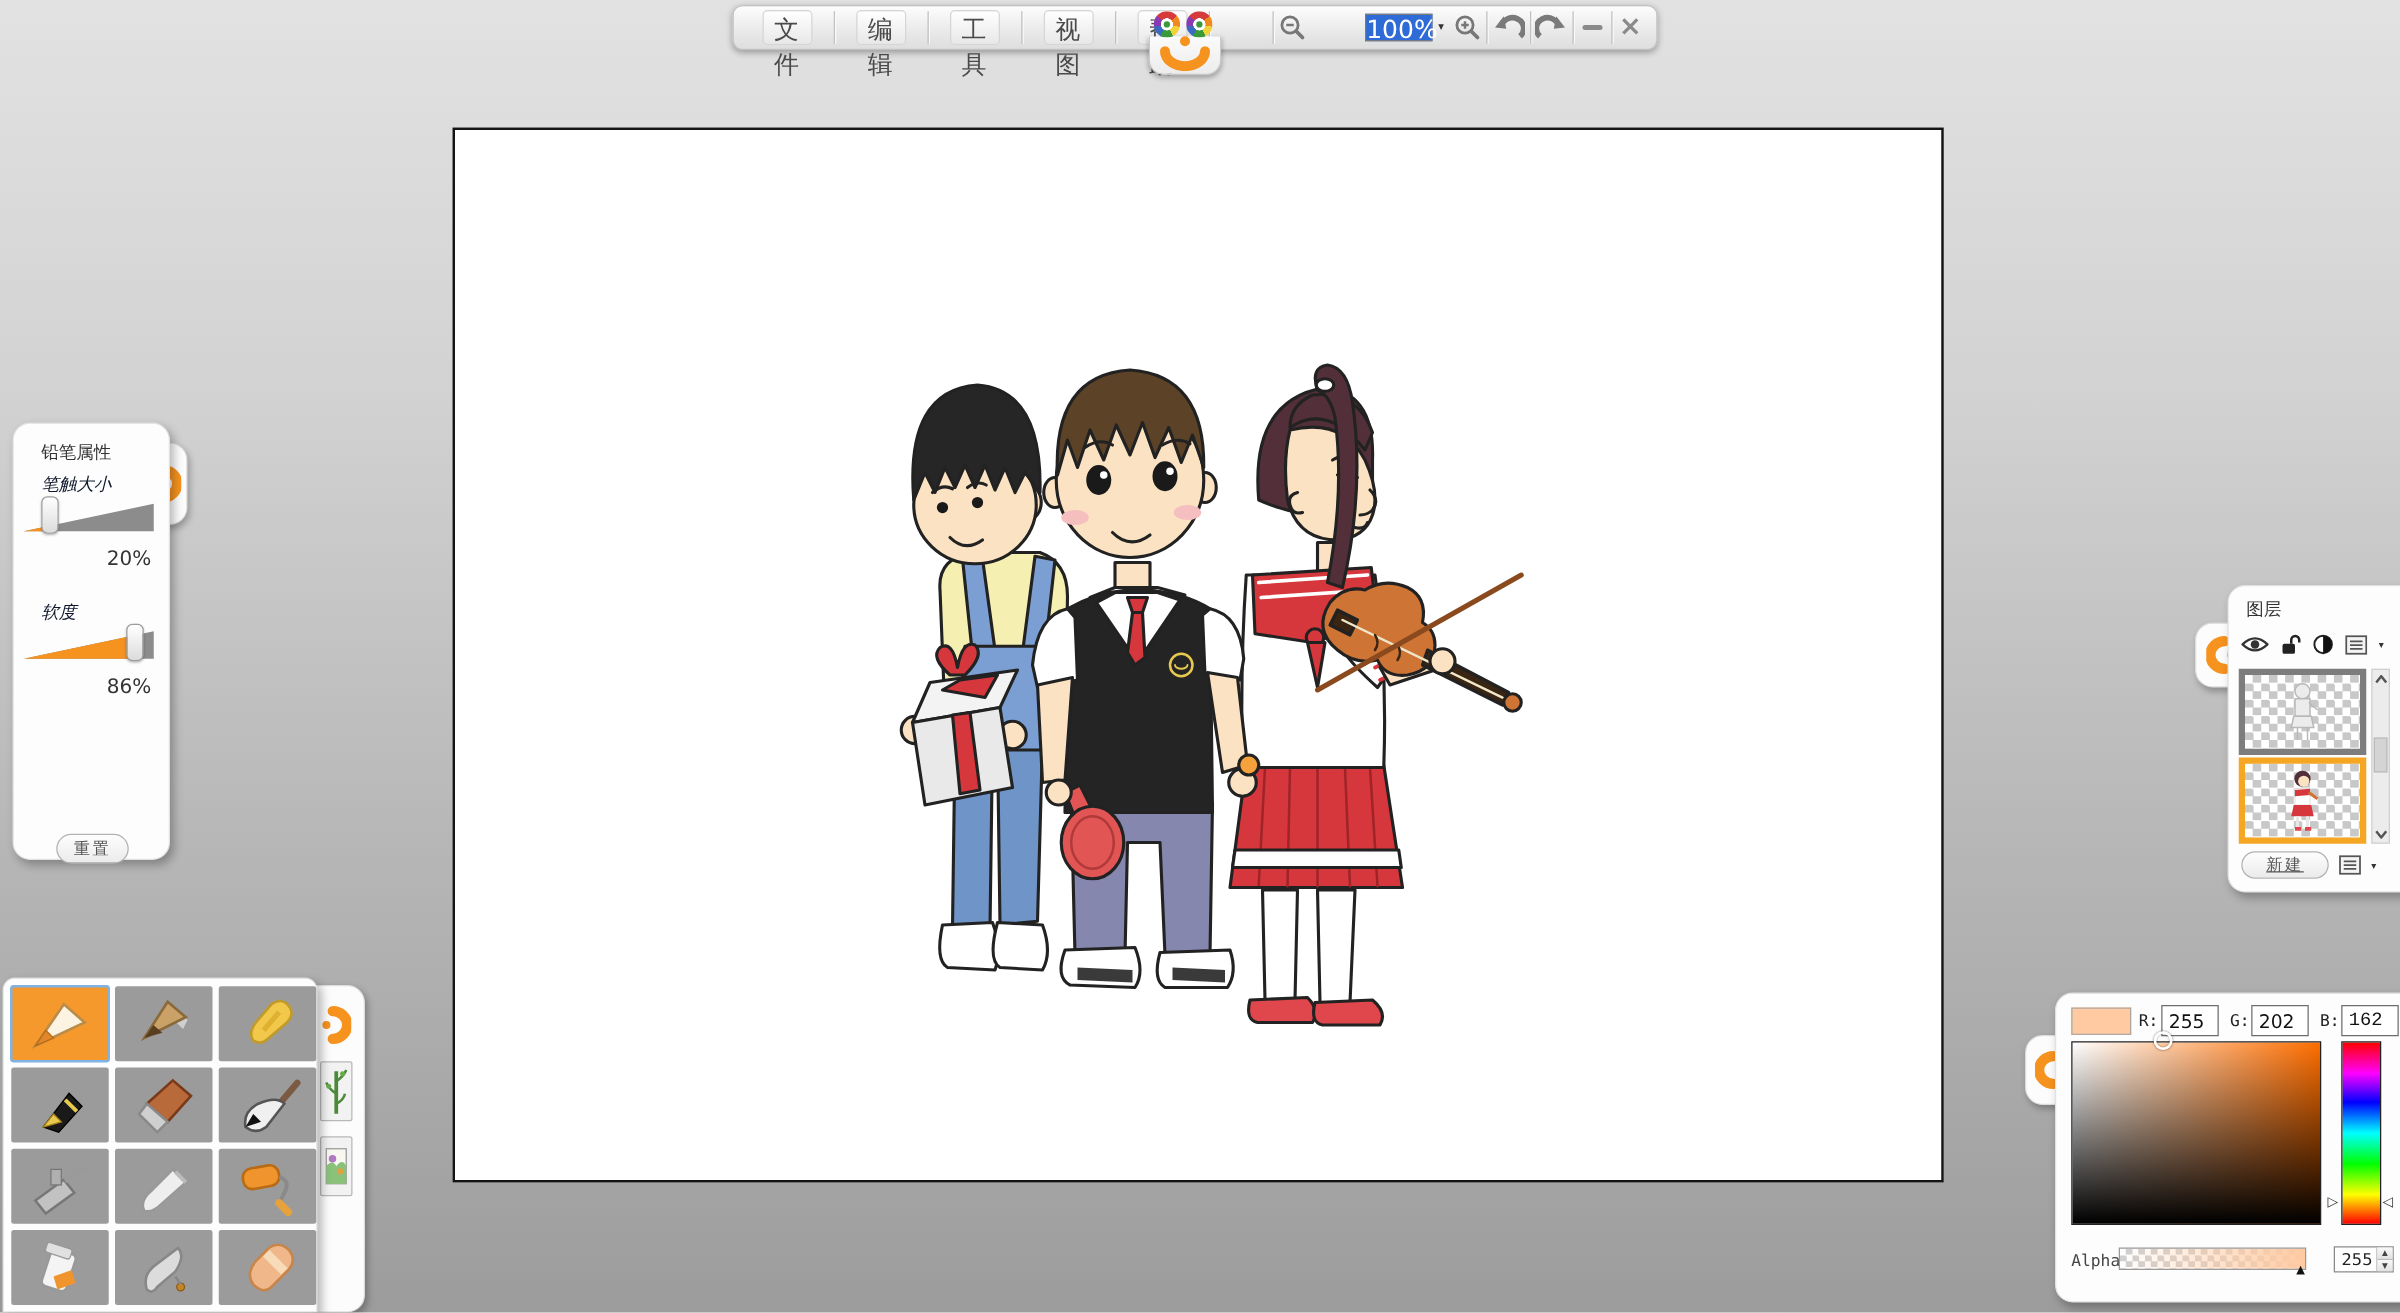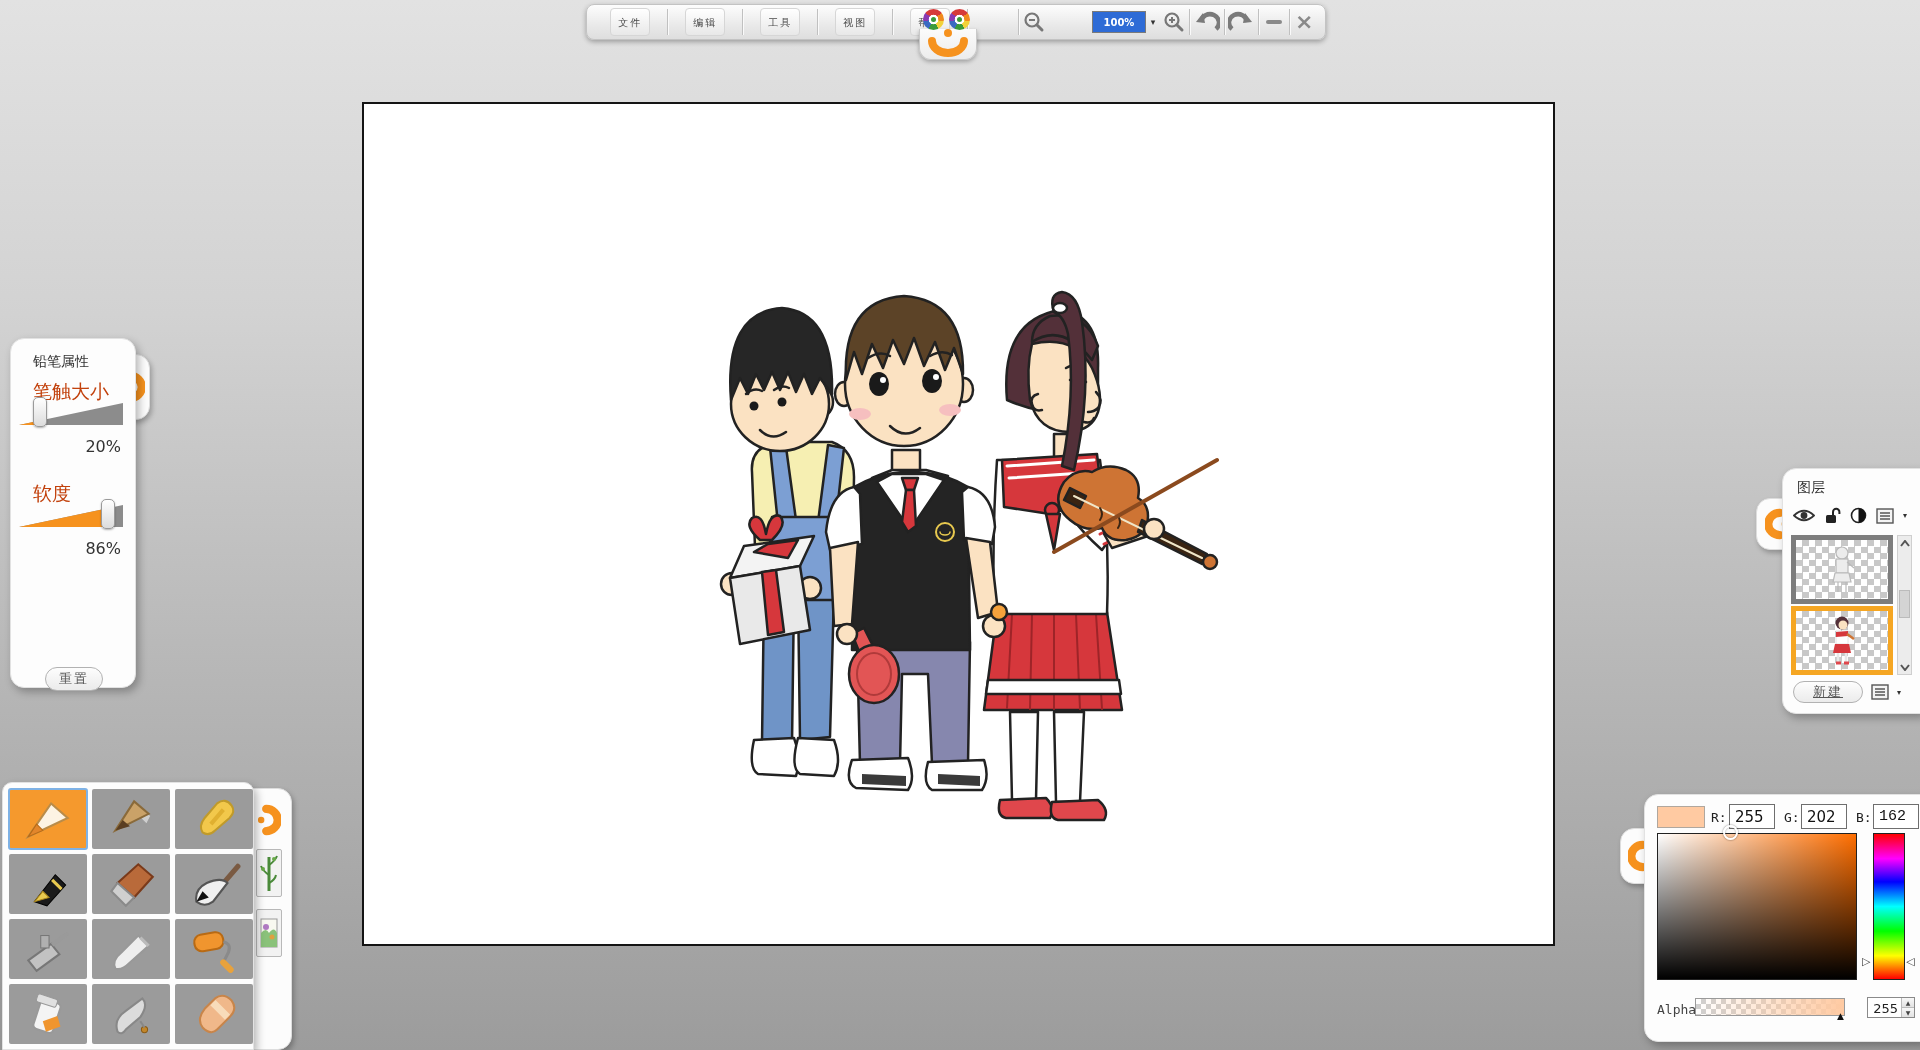--- a/index.html
+++ b/index.html
@@ -12,28 +12,28 @@
   .paint-canvas { position:absolute; left:362px; top:102px; width:1193px; height:844px;
     background:#fff; border:2px solid #141414; }
   .illustration { position:absolute; left:338px; top:178px; width:620px; height:570px; }
 
   
   .toolbar { position:absolute; left:586px; top:4px; width:740px; height:36px;
     background:linear-gradient(180deg,#fdfdfd,#e9e9e9 60%,#dedede);
     border:1px solid #c3c3c3; border-radius:8px; box-shadow:0 2px 5px rgba(0,0,0,.30);
     display:flex; align-items:center; padding:0 10px; z-index:20; }
   .tb-menu { width:62px; height:28px; line-height:28px; text-align:center; color:#4a4a4a;
-    font-size:10px; letter-spacing:2px; border-radius:4px; cursor:default;
+    font-size:20px; letter-spacing:2px; border-radius:4px; cursor:default;
     background:linear-gradient(180deg,#fff,#e8e8e8); border:1px solid #d6d6d6; margin:0 13px; }
   .tb-sep { width:1px; height:26px; background:#c0c0c0; box-shadow:1px 0 0 #fafafa; margin:0 4px; }
   .tb-spacer { width:66px; }
   .tb-btn { width:34px; height:28px; display:flex; align-items:center; justify-content:center; border-radius:4px; }
   .zoom-combo { display:flex; align-items:center; height:24px; margin:0 3px; }
-  .zoom-value { width:54px; height:22px; background:#2e6bd6; color:#fff; font-size:10px;
-    font-weight:bold; text-align:center; line-height:22px; border:1px solid #7a7a7a;margin-left:44px; }
+  .zoom-value { width:54px; height:22px; background:#2e6bd6; color:#fff; font-size:20px;
+    font-weight:normal; text-align:center; line-height:22px; border:1px solid #7a7a7a;margin-left:44px; }
   .combo-arrow { width:14px; height:22px; font-size:9px; color:#333; text-align:center; line-height:22px; }
   .glyph-btn { font-size:22px; color:#8a8a8a; font-weight:bold; line-height:24px; }
   .min-bar { width:16px; height:4px; background:#8a8a8a; border-radius:2px; }
 
   
   .clown { position:absolute; left:916px; top:4px; width:64px; height:56px; z-index:30; }
   .clown-tab { position:absolute; left:3px; top:25px; width:58px; height:31px;
     background:linear-gradient(180deg,#fbfbfb,#ececec); border:1px solid #c9c9c9; border-top:none;
     border-radius:0 0 12px 12px; box-shadow:0 2px 4px rgba(0,0,0,.28); }
   .clown-eye { position:absolute; top:5px; width:21px; height:21px; border-radius:50%;
@@ -50,21 +50,21 @@
   .panel { position:absolute; background:#fdfdfd; box-shadow:3px 4px 8px rgba(0,0,0,.28);
     border:1px solid #e2e2e2; }
   .tab-handle { position:absolute; background:#fcfcfc; box-shadow:2px 3px 5px rgba(0,0,0,.25);
     border:1px solid #ddd; display:flex; align-items:center; justify-content:center; }
 
   
   .pencil-panel { left:10px; top:338px; width:126px; height:350px; border-radius:14px; z-index:6; }
   .pencil-tab { left:104px; top:354px; width:46px; height:66px; border-radius:0 14px 14px 0; z-index:5; justify-content:flex-end; padding-right:4px; }
   .panel-title { font-size:14px; color:#333; }
   .pencil-panel .panel-title { position:absolute; left:22px; top:14px; }
-  .slider-label { position:absolute; left:22px; font-size:19px; color:#c2410c; }
+  .slider-label { position:absolute; left:22px; font-size:14px; color:#0f172a;font-style:italic; }
   .slider { position:absolute; left:8px; width:110px; height:32px; }
   .slider-handle { position:absolute; top:0px; width:14px; height:30px; border-radius:5px;
     background:linear-gradient(180deg,#fff,#dcdcdc); border:1px solid #9a9a9a;
     box-shadow:0 1px 2px rgba(0,0,0,.3); }
   .slider-value { position:absolute; right:14px; font-size:16px; color:#333; }
   .pill-btn { position:absolute; height:24px; border:1.5px solid #b2b2b2; border-radius:12px;
     background:linear-gradient(180deg,#fdfdfd,#ebebeb); color:#555; font-size:13px;
     display:flex; align-items:center; justify-content:center; letter-spacing:2px; }
 
   

